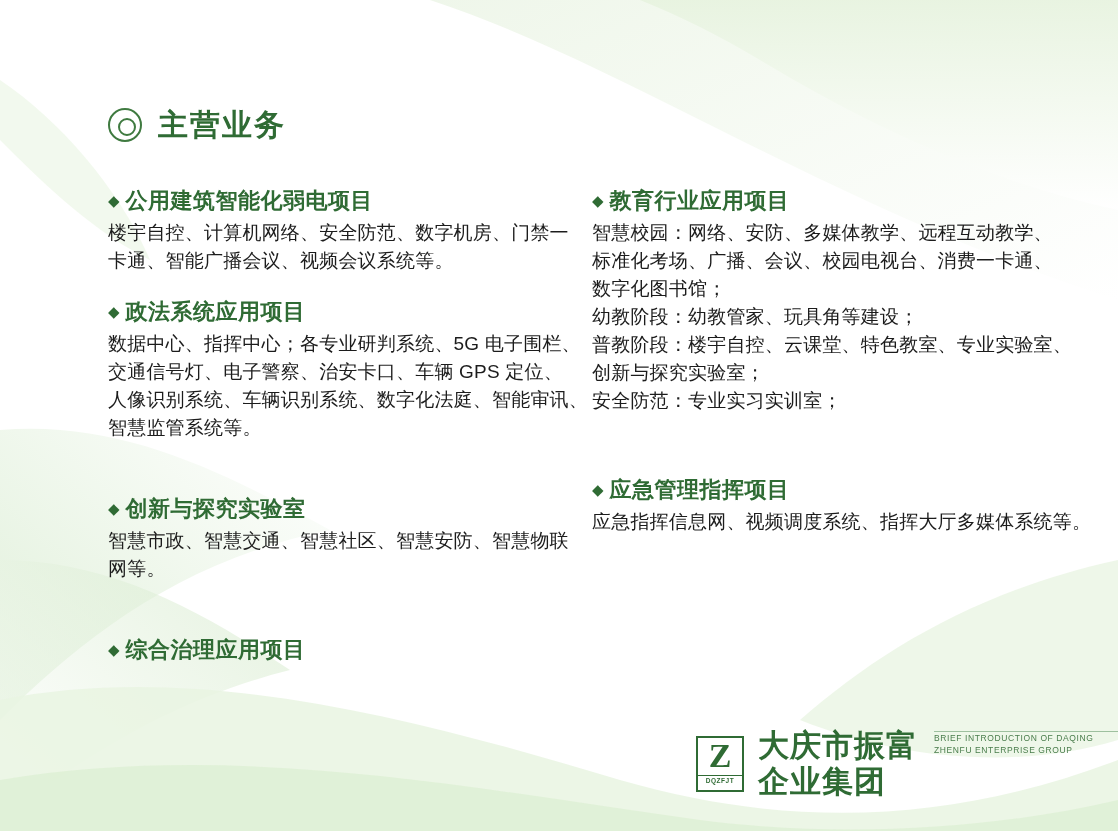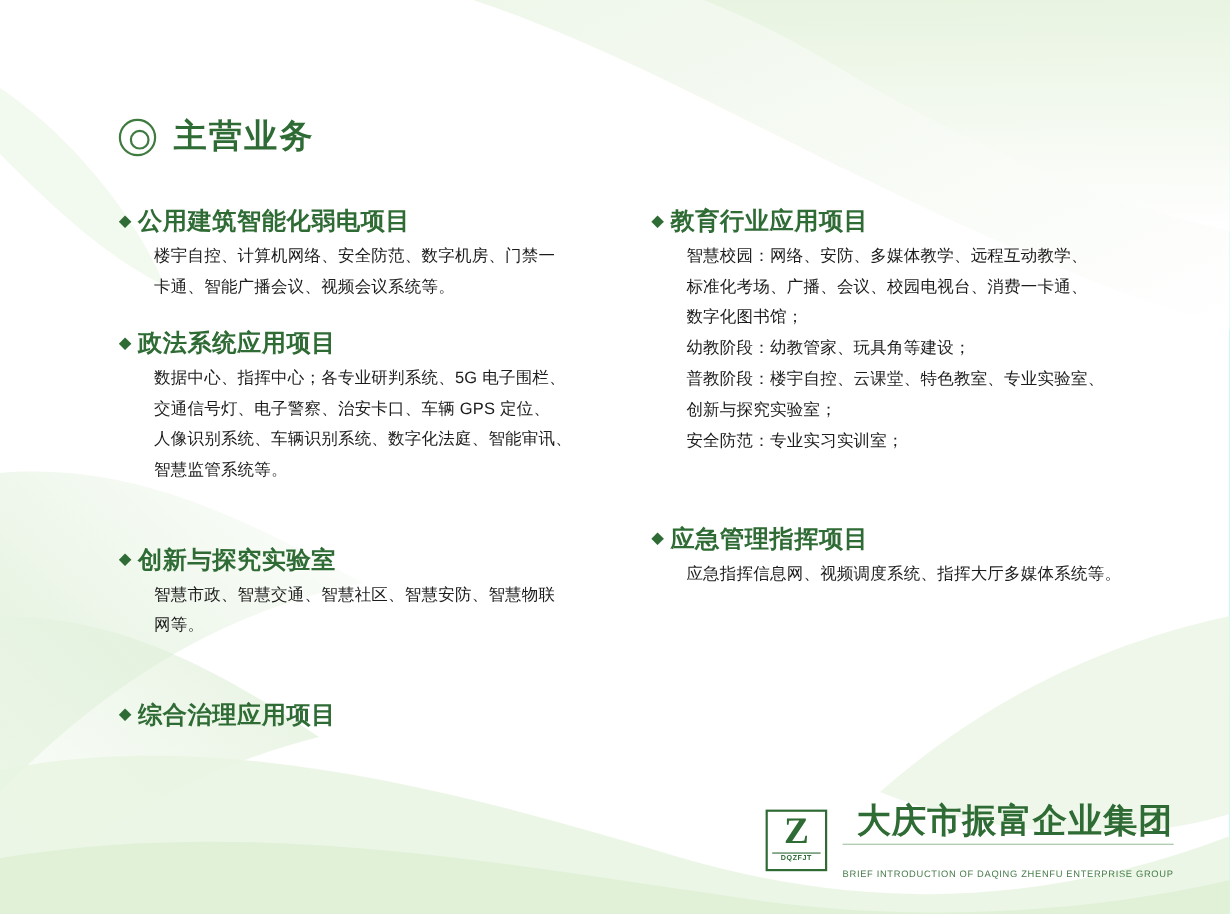--- a/index.html
+++ b/index.html
@@ -10,21 +10,21 @@
     width: 1118px;
     height: 831px;
     font-family: "Liberation Sans", sans-serif;
     background: #ffffff;
     overflow: hidden;
   }
   .page {
     position: relative;
     width: 1118px;
     height: 831px;
-    background: #5eead4;
+    background: #fde047;
     overflow: hidden;
   }
   
   .bg-waves {
     position: absolute;
     inset: 0;
     width: 1118px;
     height: 831px;
     pointer-events: none;
   }
@@ -97,25 +97,24 @@
     line-height: 22px;
   }
   .section-title {
     font-size: 22px;
     font-weight: bold;
     color: #2f6b34;
     line-height: 22px;
     letter-spacing: 0.5px;
   }
   .section-body {
-    font-size: 15px;
+    font-size: 19px;
     color: #1c1c1c;
     line-height: 28px;
     letter-spacing: 0.2px;
-    margin-left: 32px;
   }
   .section-body .line {
     white-space: nowrap;
   }
   .gap-lg { margin-bottom: 56px; }
   .gap-xl { margin-bottom: 64px; }
 
   
   .logo-block {
     position: absolute;
@@ -151,40 +150,39 @@
     color: #2f6b34;
     font-weight: bold;
     line-height: 8px;
     border-top: 1px solid #2f6b34;
     width: 44px;
     text-align: center;
     padding-top: 1px;
   }
   .logo-text {
     display: flex;
-    flex-direction: column;
+    flex-direction: row;
     justify-content: center;
-    text-align: right;
   }
   .logo-name {
     font-size: 31px;
     font-weight: bold;
     color: #2f6b34;
     letter-spacing: 1px;
     line-height: 36px;
     font-family: "Liberation Sans", sans-serif;
   }
   .logo-en {
     font-size: 8.5px;
     color: #4a7d4c;
     letter-spacing: 0.6px;
     line-height: 12px;
     margin-top: 3px;
     border-top: 1px solid #9ec09f;
-    padding-top: 20px;
+    padding-top: 0;
   }
 </style>
 </head>
 <body>
 
 <div class="page">
 
   <svg class="bg-waves" viewBox="0 0 1118 831" preserveAspectRatio="none">
     <defs>
       <linearGradient id="g1" x1="0" y1="0" x2="1" y2="1">

